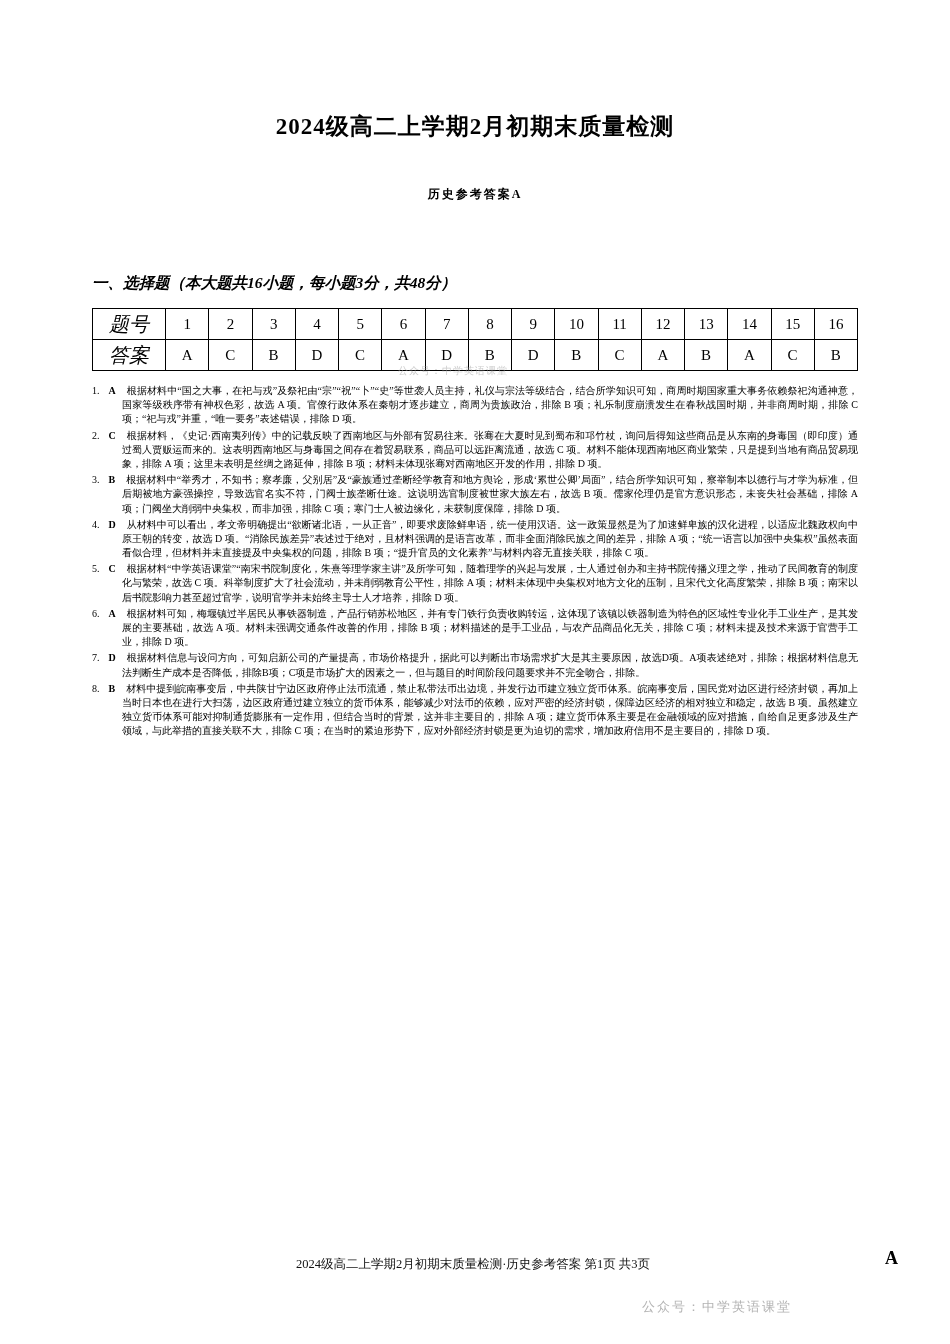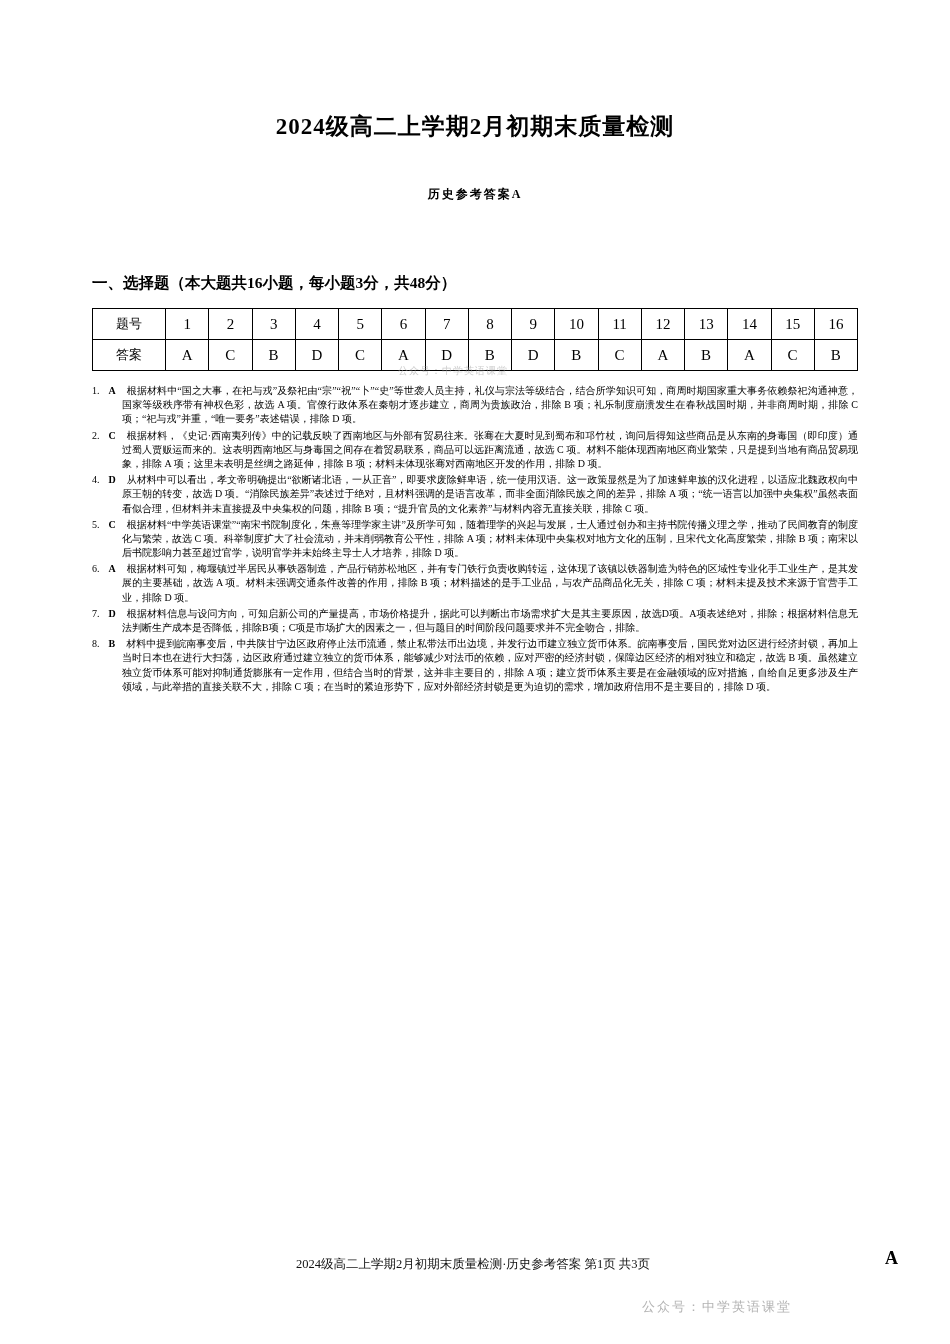--- a/index.html
+++ b/index.html
@@ -25,39 +25,41 @@
     margin-top: 44px;
     text-align: center;
     font-size: 12px;
     font-weight: bold;
     letter-spacing: 2px;
   }
   .section-heading {
     margin-top: 70px;
     font-size: 15.5px;
     font-weight: bold;
+    font-style: italic;
   }
   table.answers {
     width: 100%;
     border-collapse: collapse;
     table-layout: fixed;
     margin-top: 14px;
   }
   table.answers td {
     border: 1.5px solid #000;
     text-align: center;
     vertical-align: middle;
     height: 30px;
     font-size: 15px;
     padding: 0;
     font-family: "Liberation Serif", "DejaVu Serif", serif;
   }
   table.answers td.row-header {
     width: 72px;
-    font-size: 13px;
+    font-size: 20px;
+    font-style: italic;
   }
   .expl-list {
     margin-top: 13px;
     font-size: 10px;
     line-height: 1.42;
   }
   .expl-item {
     padding-left: 30px;
     text-indent: -30px;
     text-align: justify;
@@ -151,20 +153,21 @@
         <td>A</td>
         <td>C</td>
         <td>B</td>
       </tr>
     </tbody>
       </table>
 
     <div class="expl-list">
       <div class="expl-item"><span class="expl-num">1.</span><span class="expl-ans">A</span><span class="expl-text">根据材料中“国之大事，在祀与戎”及祭祀由“宗”“祝”“卜”“史”等世袭人员主持，礼仪与宗法等级结合，结合所学知识可知，商周时期国家重大事务依赖祭祀沟通神意，国家等级秩序带有神权色彩，故选 A 项。官僚行政体系在秦朝才逐步建立，商周为贵族政治，排除 B 项；礼乐制度崩溃发生在春秋战国时期，并非商周时期，排除 C 项；“祀与戎”并重，“唯一要务”表述错误，排除 D 项。</span></div>
       <div class="expl-item"><span class="expl-num">2.</span><span class="expl-ans">C</span><span class="expl-text">根据材料，《史记·西南夷列传》中的记载反映了西南地区与外部有贸易往来。张骞在大夏时见到蜀布和邛竹杖，询问后得知这些商品是从东南的身毒国（即印度）通过蜀人贾贩运而来的。这表明西南地区与身毒国之间存在着贸易联系，商品可以远距离流通，故选 C 项。材料不能体现西南地区商业繁荣，只是提到当地有商品贸易现象，排除 A 项；这里未表明是丝绸之路延伸，排除 B 项；材料未体现张骞对西南地区开发的作用，排除 D 项。</span></div>
+      <div class="expl-item"><span class="expl-num">3.</span><span class="expl-ans">B</span><span class="expl-text">根据材料中“举秀才，不知书；察孝廉，父别居”及“豪族通过垄断经学教育和地方舆论，形成‘累世公卿’局面”，结合所学知识可知，察举制本以德行与才学为标准，但后期被地方豪强操控，导致选官名实不符，门阀士族垄断仕途。这说明选官制度被世家大族左右，故选 B 项。儒家伦理仍是官方意识形态，未丧失社会基础，排除 A 项；门阀坐大削弱中央集权，而非加强，排除 C 项；寒门士人被边缘化，未获制度保障，排除 D 项。</span></div>
       <div class="expl-item"><span class="expl-num">4.</span><span class="expl-ans">D</span><span class="expl-text">从材料中可以看出，孝文帝明确提出“欲断诸北语，一从正音”，即要求废除鲜卑语，统一使用汉语。这一政策显然是为了加速鲜卑族的汉化进程，以适应北魏政权向中原王朝的转变，故选 D 项。“消除民族差异”表述过于绝对，且材料强调的是语言改革，而非全面消除民族之间的差异，排除 A 项；“统一语言以加强中央集权”虽然表面看似合理，但材料并未直接提及中央集权的问题，排除 B 项；“提升官员的文化素养”与材料内容无直接关联，排除 C 项。</span></div>
       <div class="expl-item"><span class="expl-num">5.</span><span class="expl-ans">C</span><span class="expl-text">根据材料“中学英语课堂”“南宋书院制度化，朱熹等理学家主讲”及所学可知，随着理学的兴起与发展，士人通过创办和主持书院传播义理之学，推动了民间教育的制度化与繁荣，故选 C 项。科举制度扩大了社会流动，并未削弱教育公平性，排除 A 项；材料未体现中央集权对地方文化的压制，且宋代文化高度繁荣，排除 B 项；南宋以后书院影响力甚至超过官学，说明官学并未始终主导士人才培养，排除 D 项。</span></div>
       <div class="expl-item"><span class="expl-num">6.</span><span class="expl-ans">A</span><span class="expl-text">根据材料可知，梅堰镇过半居民从事铁器制造，产品行销苏松地区，并有专门铁行负责收购转运，这体现了该镇以铁器制造为特色的区域性专业化手工业生产，是其发展的主要基础，故选 A 项。材料未强调交通条件改善的作用，排除 B 项；材料描述的是手工业品，与农产品商品化无关，排除 C 项；材料未提及技术来源于官营手工业，排除 D 项。</span></div>
       <div class="expl-item"><span class="expl-num">7.</span><span class="expl-ans">D</span><span class="expl-text">根据材料信息与设问方向，可知启新公司的产量提高，市场价格提升，据此可以判断出市场需求扩大是其主要原因，故选D项。A项表述绝对，排除；根据材料信息无法判断生产成本是否降低，排除B项；C项是市场扩大的因素之一，但与题目的时间阶段问题要求并不完全吻合，排除。</span></div>
       <div class="expl-item"><span class="expl-num">8.</span><span class="expl-ans">B</span><span class="expl-text">材料中提到皖南事变后，中共陕甘宁边区政府停止法币流通，禁止私带法币出边境，并发行边币建立独立货币体系。皖南事变后，国民党对边区进行经济封锁，再加上当时日本也在进行大扫荡，边区政府通过建立独立的货币体系，能够减少对法币的依赖，应对严密的经济封锁，保障边区经济的相对独立和稳定，故选 B 项。虽然建立独立货币体系可能对抑制通货膨胀有一定作用，但结合当时的背景，这并非主要目的，排除 A 项；建立货币体系主要是在金融领域的应对措施，自给自足更多涉及生产领域，与此举措的直接关联不大，排除 C 项；在当时的紧迫形势下，应对外部经济封锁是更为迫切的需求，增加政府信用不是主要目的，排除 D 项。</span></div>
     </div>
 
   </div>
 
   <div class="page-footer">2024级高二上学期2月初期末质量检测·历史参考答案 第1页 共3页</div>

